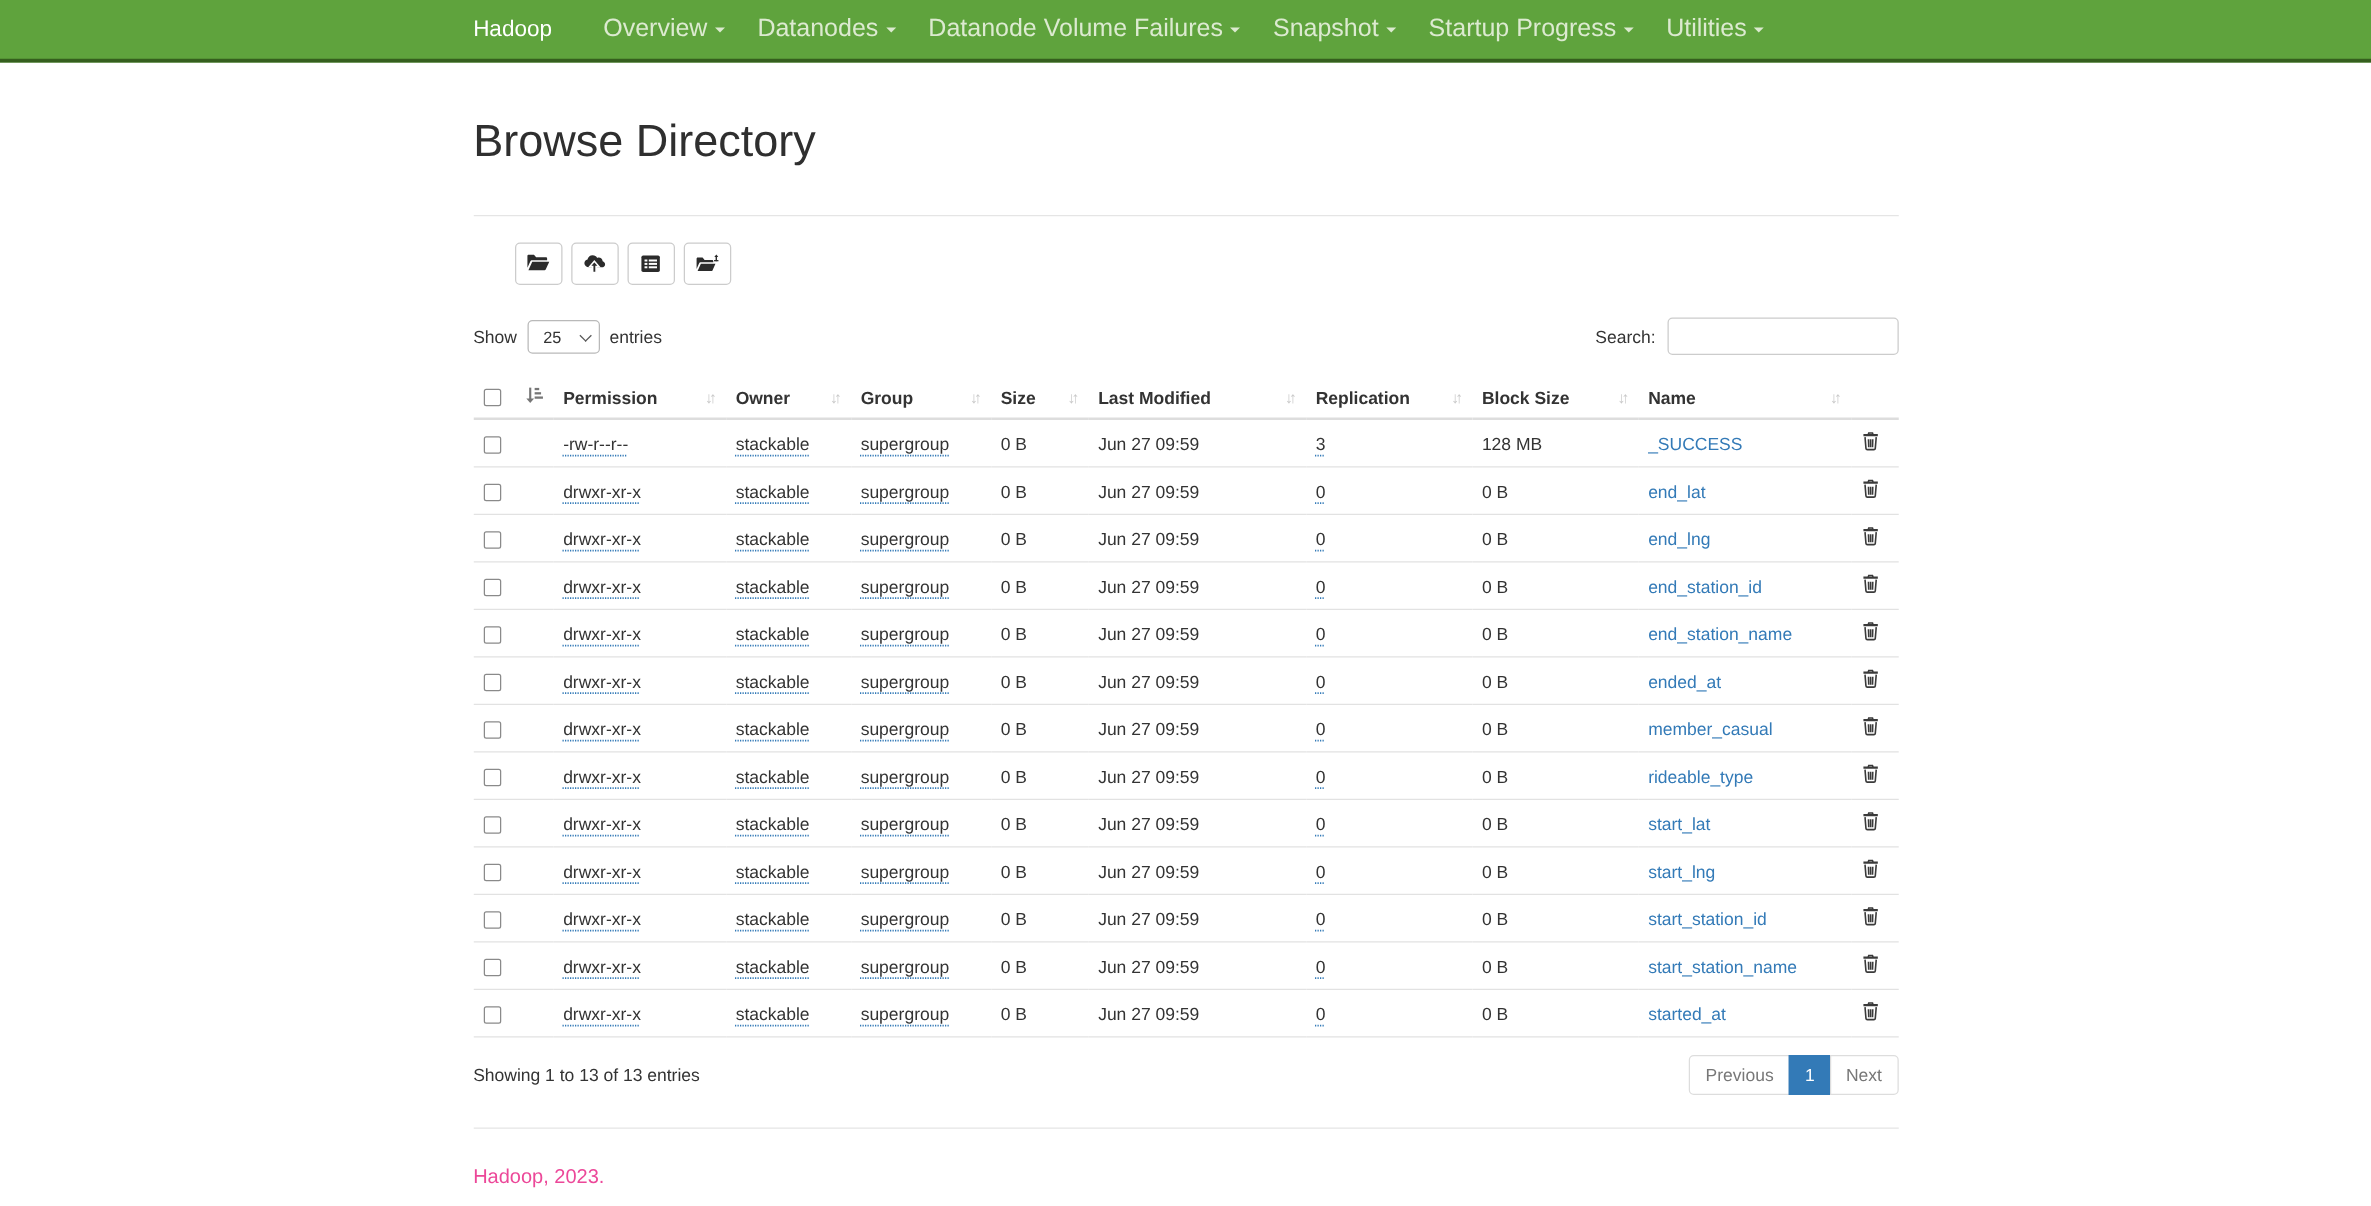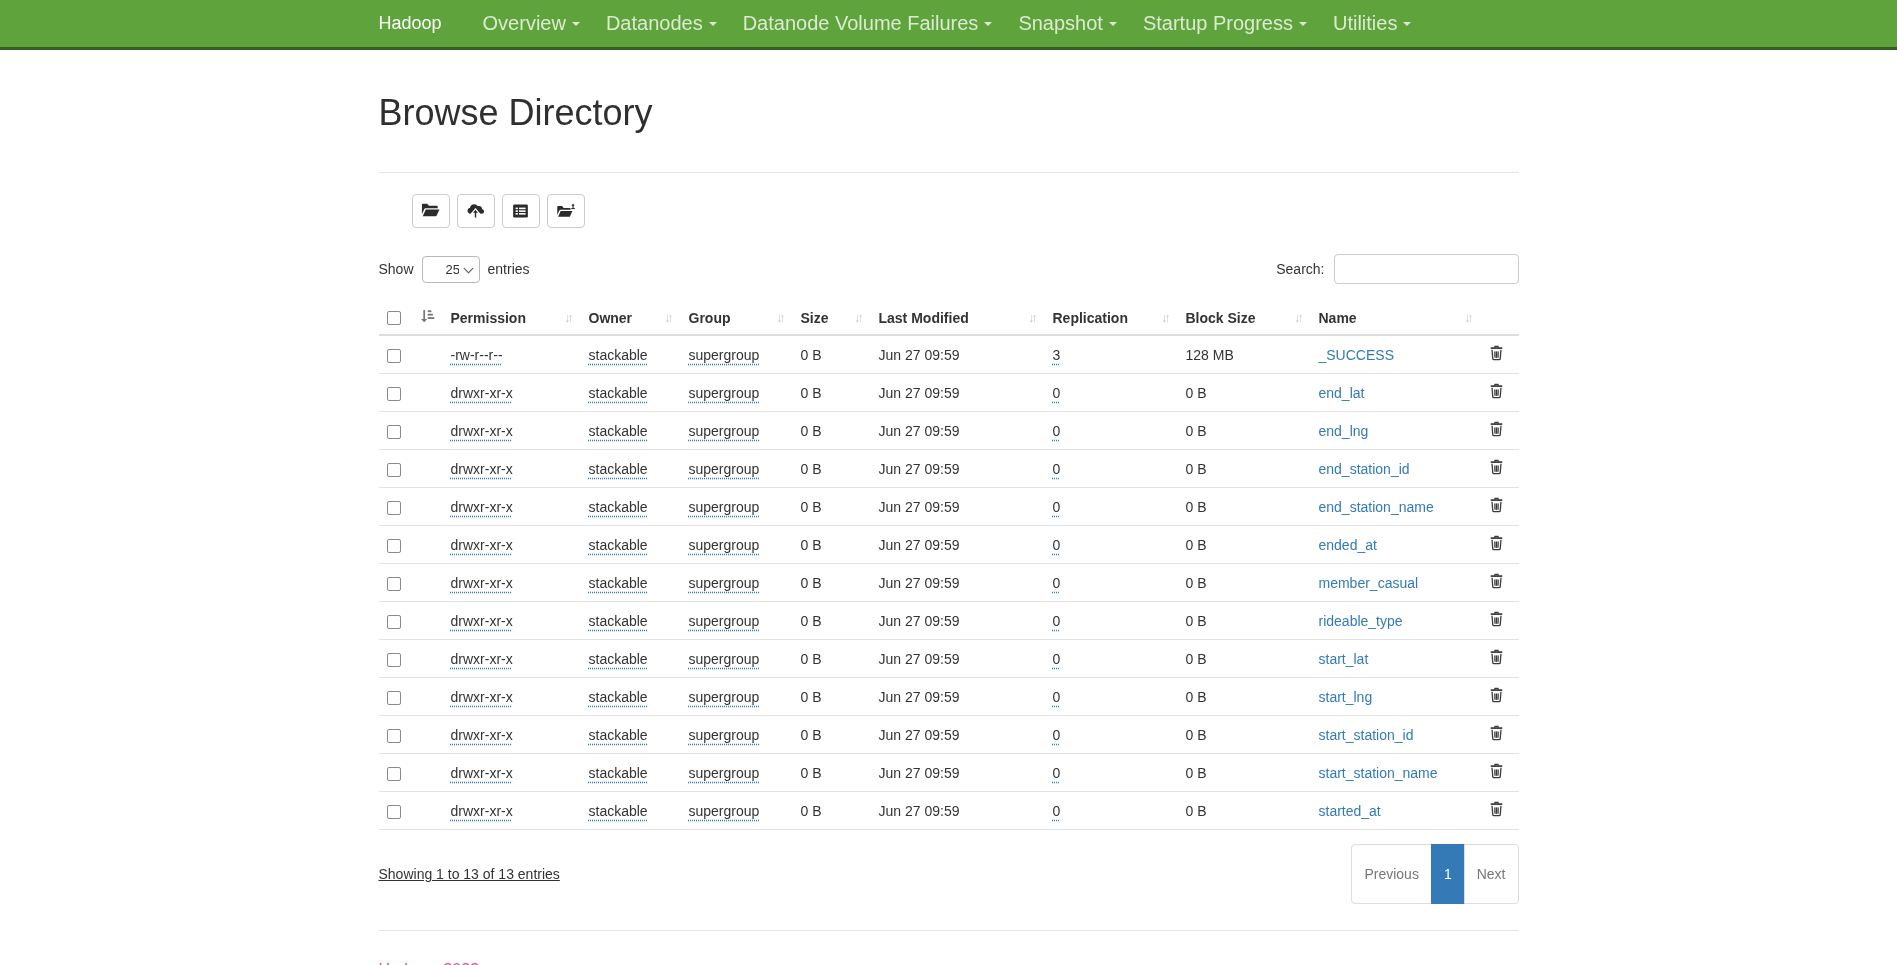--- a/index.html
+++ b/index.html
@@ -25,21 +25,21 @@
   .path-input { flex:1; height:34px; border:1px solid #ccc; border-radius:4px 0 0 4px; padding:6px 12px; font-size:14px; color:#333; outline:none; font-family:inherit; }
   .go-btn { height:34px; padding:6px 13px; border:1px solid #ccc; border-left:1px solid #ccc; margin-left:-1px; background:#fff; border-radius:0 4px 4px 0; font-size:14px; color:#333; cursor:pointer; font-family:inherit; }
   .icon-btn-group { display:flex; gap:7px; margin-left:33px; }
   .icon-btn { width:38px; height:34px; border:1px solid #ccc; border-radius:4px; background:#fff; display:flex; align-items:center; justify-content:center; cursor:pointer; }
   .icon-btn svg { display:block; }
 
   
   .controls-row { display:flex; align-items:center; margin-top:26px; }
   .show-group { display:flex; align-items:center; gap:8px; }
   .select-wrap { position:relative; }
-  .page-size-select { appearance:none; -webkit-appearance:none; width:58px; height:27px; border:1px solid #b9b9b9; border-radius:4px; background:#fff; padding:0 20px 0 23px; font-size:13px; color:#333; font-family:inherit; cursor:pointer; }
+  .page-size-select { appearance:none; -webkit-appearance:none; width:58px; height:27px; border:1px solid #b9b9b9; border-radius:4px; background:#fff; padding:0 20px 0 12px; font-size:13px; color:#333; font-family:inherit; cursor:pointer; }
   .select-chevron { position:absolute; right:8px; top:9px; width:7px; height:7px; border-right:1.5px solid #555; border-bottom:1.5px solid #555; transform:rotate(45deg); pointer-events:none; }
   .search-group { margin-left:auto; display:flex; align-items:center; gap:9px; }
   .search-input { width:185px; height:30px; border:1px solid #ccc; border-radius:4px; padding:4px 10px; font-size:14px; font-family:inherit; outline:none; }
 
   
   table.dir-table { width:1140px; border-collapse:collapse; margin-top:17px; table-layout:fixed; }
   .dir-table th { text-align:left; font-weight:700; font-size:14px; color:#333; padding:8px; border-bottom:2px solid #ddd; cursor:pointer; }
   .dir-table td { padding:9px 8px; border-top:1px solid #e2e2e2; font-size:14px; color:#333; vertical-align:middle; }
   .dir-table tbody tr:first-child td { border-top:none; }
   .dir-table tbody tr:last-child td { border-bottom:1px solid #e2e2e2; }
@@ -55,23 +55,23 @@
   .col-block   { width:133px; }
   .col-name    { width:170px; }
   .col-trash   { width:38px; }
   .checkbox { display:inline-block; width:14px; height:14px; border:1px solid #8a8a8a; border-radius:2px; background:#fff; cursor:pointer; vertical-align:middle; }
   .editable { text-decoration:underline dotted var(--accent,#337ab7); text-underline-offset:4px; cursor:pointer; }
   a.name-link { color:var(--accent,#337ab7); text-decoration:none; cursor:pointer; }
   .trash-btn { cursor:pointer; display:inline-block; }
 
   
   .table-footer { display:flex; align-items:center; margin-top:14px; }
-  .table-info { font-size:14px; color:#333;text-decoration:underline; }
+  .table-info { font-size:14px; color:#333; }
   .pagination { margin-left:auto; display:flex; list-style:none; }
-  .pagination a { display:block; padding:21px 12px; border:1px solid #ddd; background:#fff; color:#777; font-size:14px; text-decoration:none; margin-left:-1px; cursor:pointer; }
+  .pagination a { display:block; padding:7px 12px; border:1px solid #ddd; background:#fff; color:#777; font-size:14px; text-decoration:none; margin-left:-1px; cursor:pointer; }
   .pagination li:first-child a { border-radius:4px 0 0 4px; margin-left:0; }
   .pagination li:last-child a { border-radius:0 4px 4px 0; }
   .pagination li.active a { background:var(--accent,#337ab7); border-color:var(--accent,#337ab7); color:#fff; }
 
   
   hr.footer-rule { border:none; border-top:1px solid #e5e5e5; margin-top:26px; }
   .footer-text { margin-top:30px; font-size:16px; color:#ec4899; }
 </style>
 </head>
 <body>

